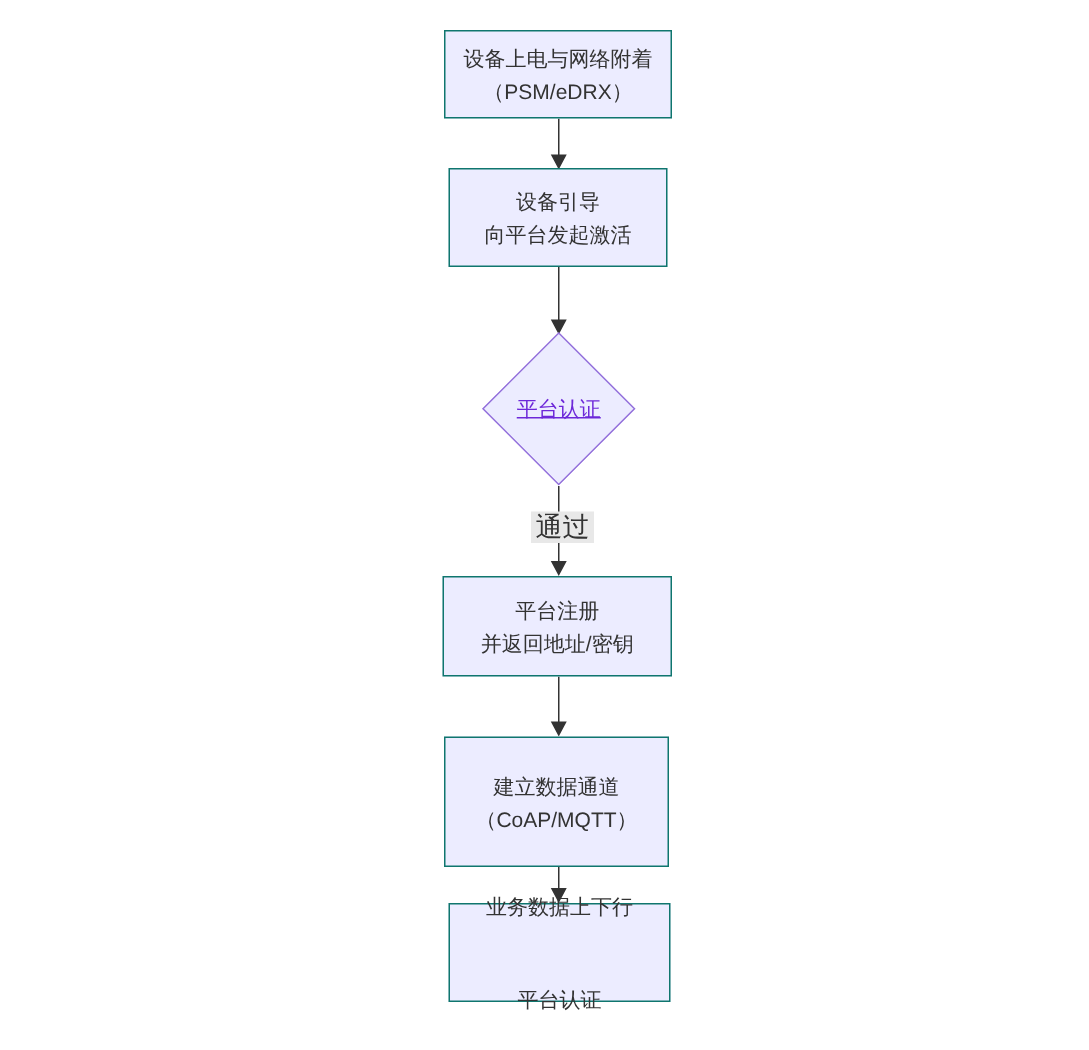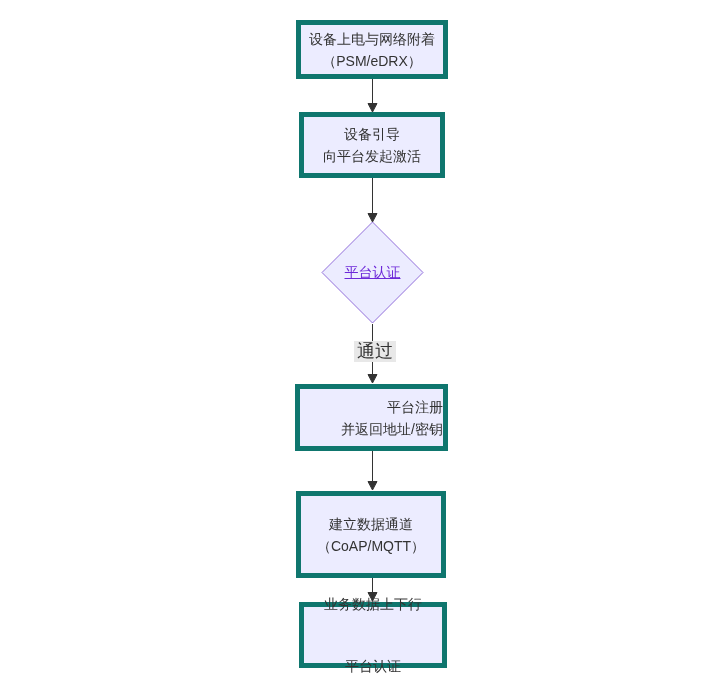--- a/index.html
+++ b/index.html
@@ -21,21 +21,21 @@
     left: 0;
     top: 0;
     width: 726px;
     height: 700px;
     pointer-events: none;
   }
   .node {
     position: absolute;
     box-sizing: border-box;
     background: #ECECFF;
-    border: 5px solid #0f766e;
+    border: 1px solid #0f766e;
     display: flex;
     flex-direction: column;
     align-items: center;
     justify-content: center;
     text-align: center;
     font-size: 14px;
     line-height: 22px;
     color: #333333;
   }
   .diamond-wrap {
@@ -107,21 +107,21 @@
 
   <div class="diamond-wrap">
     <svg width="105" height="105">
       <polygon points="52.5,2 103,52.5 52.5,103 2,52.5" fill="#ECECFF" stroke="#9370DB" stroke-width="1"></polygon>
     </svg>
     <div class="diamond-label">平台认证</div>
   </div>
 
   <div class="edge-label">通过</div>
 
-  <div class="node" style="left:295px; top:384px; width:153px; height:67px;align-items:flex-end;">
+  <div class="node" style="left:295px; top:384px; width:153px; height:67px;">
     <span>平台注册</span>
     <span>并返回地址/密钥</span>
   </div>
 
   <div class="node" style="left:296px; top:491px; width:150px; height:87px;">
     <span>建立数据通道</span>
     <span>（CoAP/MQTT）</span>
   </div>
 
   <div class="node" style="left:299px; top:602px; width:148px; height:66px;gap:40px;">

